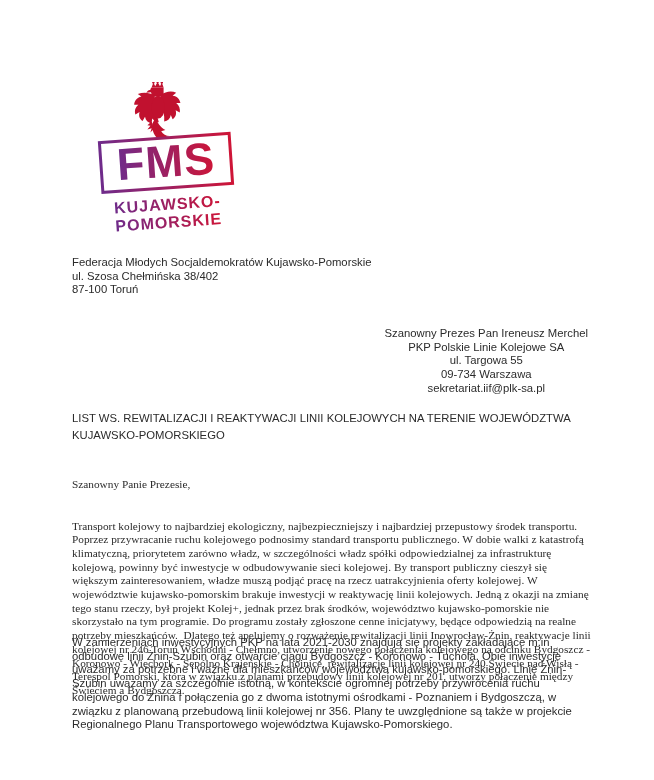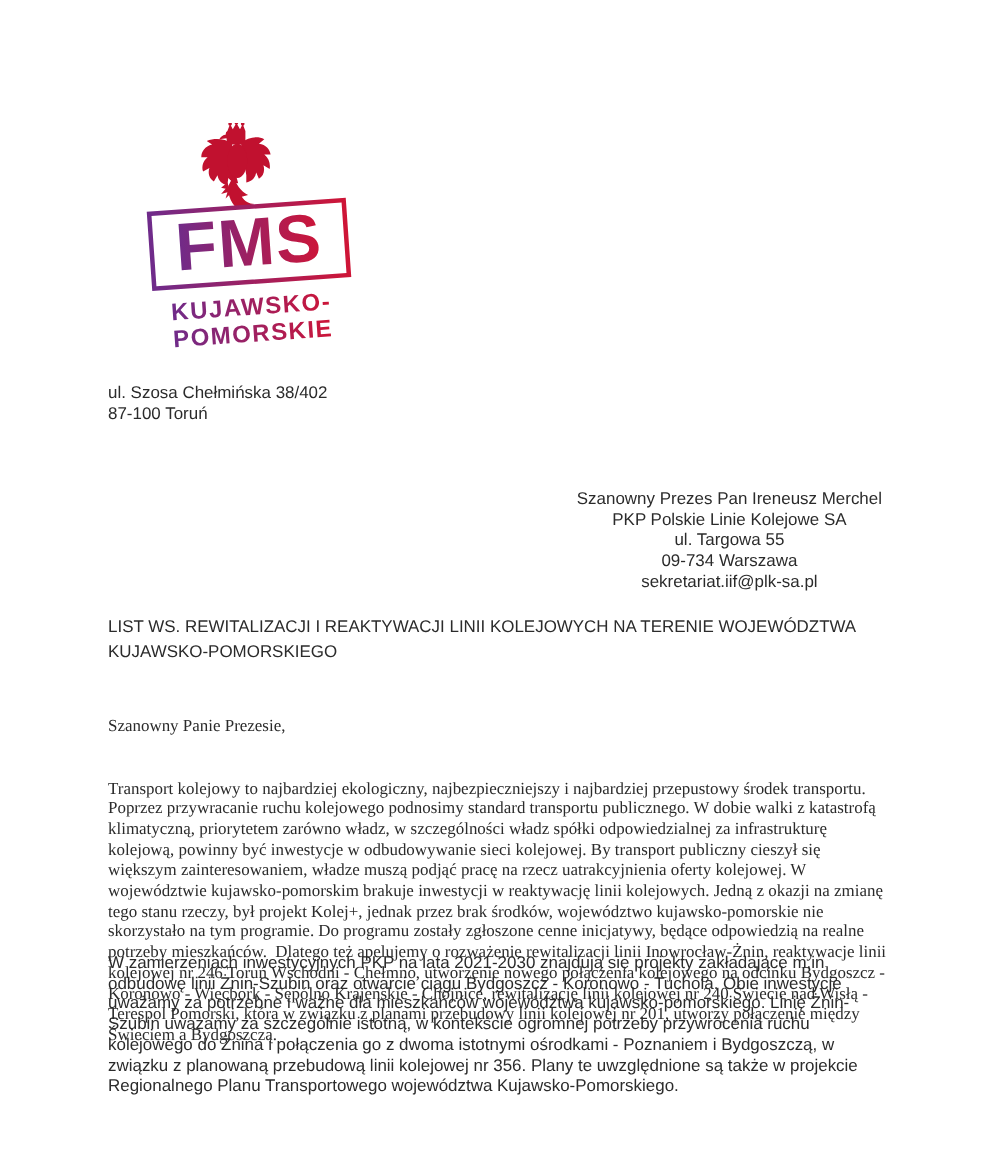--- a/index.html
+++ b/index.html
@@ -67,20 +67,21 @@
       <text class="svg-text" x="69" y="95" text-anchor="middle" font-size="45" fill="url(#lg)" letter-spacing="1">FMS</text>
     </g>
 
     <g transform="rotate(-4 68 136)">
       <text class="svg-text" x="18" y="128" font-size="16" fill="url(#lg)" letter-spacing="1">KUJAWSKO-</text>
       <text class="svg-text" x="18" y="146" font-size="16" fill="url(#lg)" letter-spacing="1">POMORSKIE</text>
     </g>
   </svg>
 
   <div class="sender">
+    <div>Federacja Młodych Socjaldemokratów Kujawsko-Pomorskie</div>
     <div>ul. Szosa Chełmińska 38/402</div>
     <div>87-100 Toruń</div>
   </div>
 
   <div class="recipient">
     <div>Szanowny Prezes Pan Ireneusz Merchel</div>
     <div>PKP Polskie Linie Kolejowe SA</div>
     <div>ul. Targowa 55</div>
     <div>09-734 Warszawa</div>
     <div>sekretariat.iif@plk-sa.pl</div>

